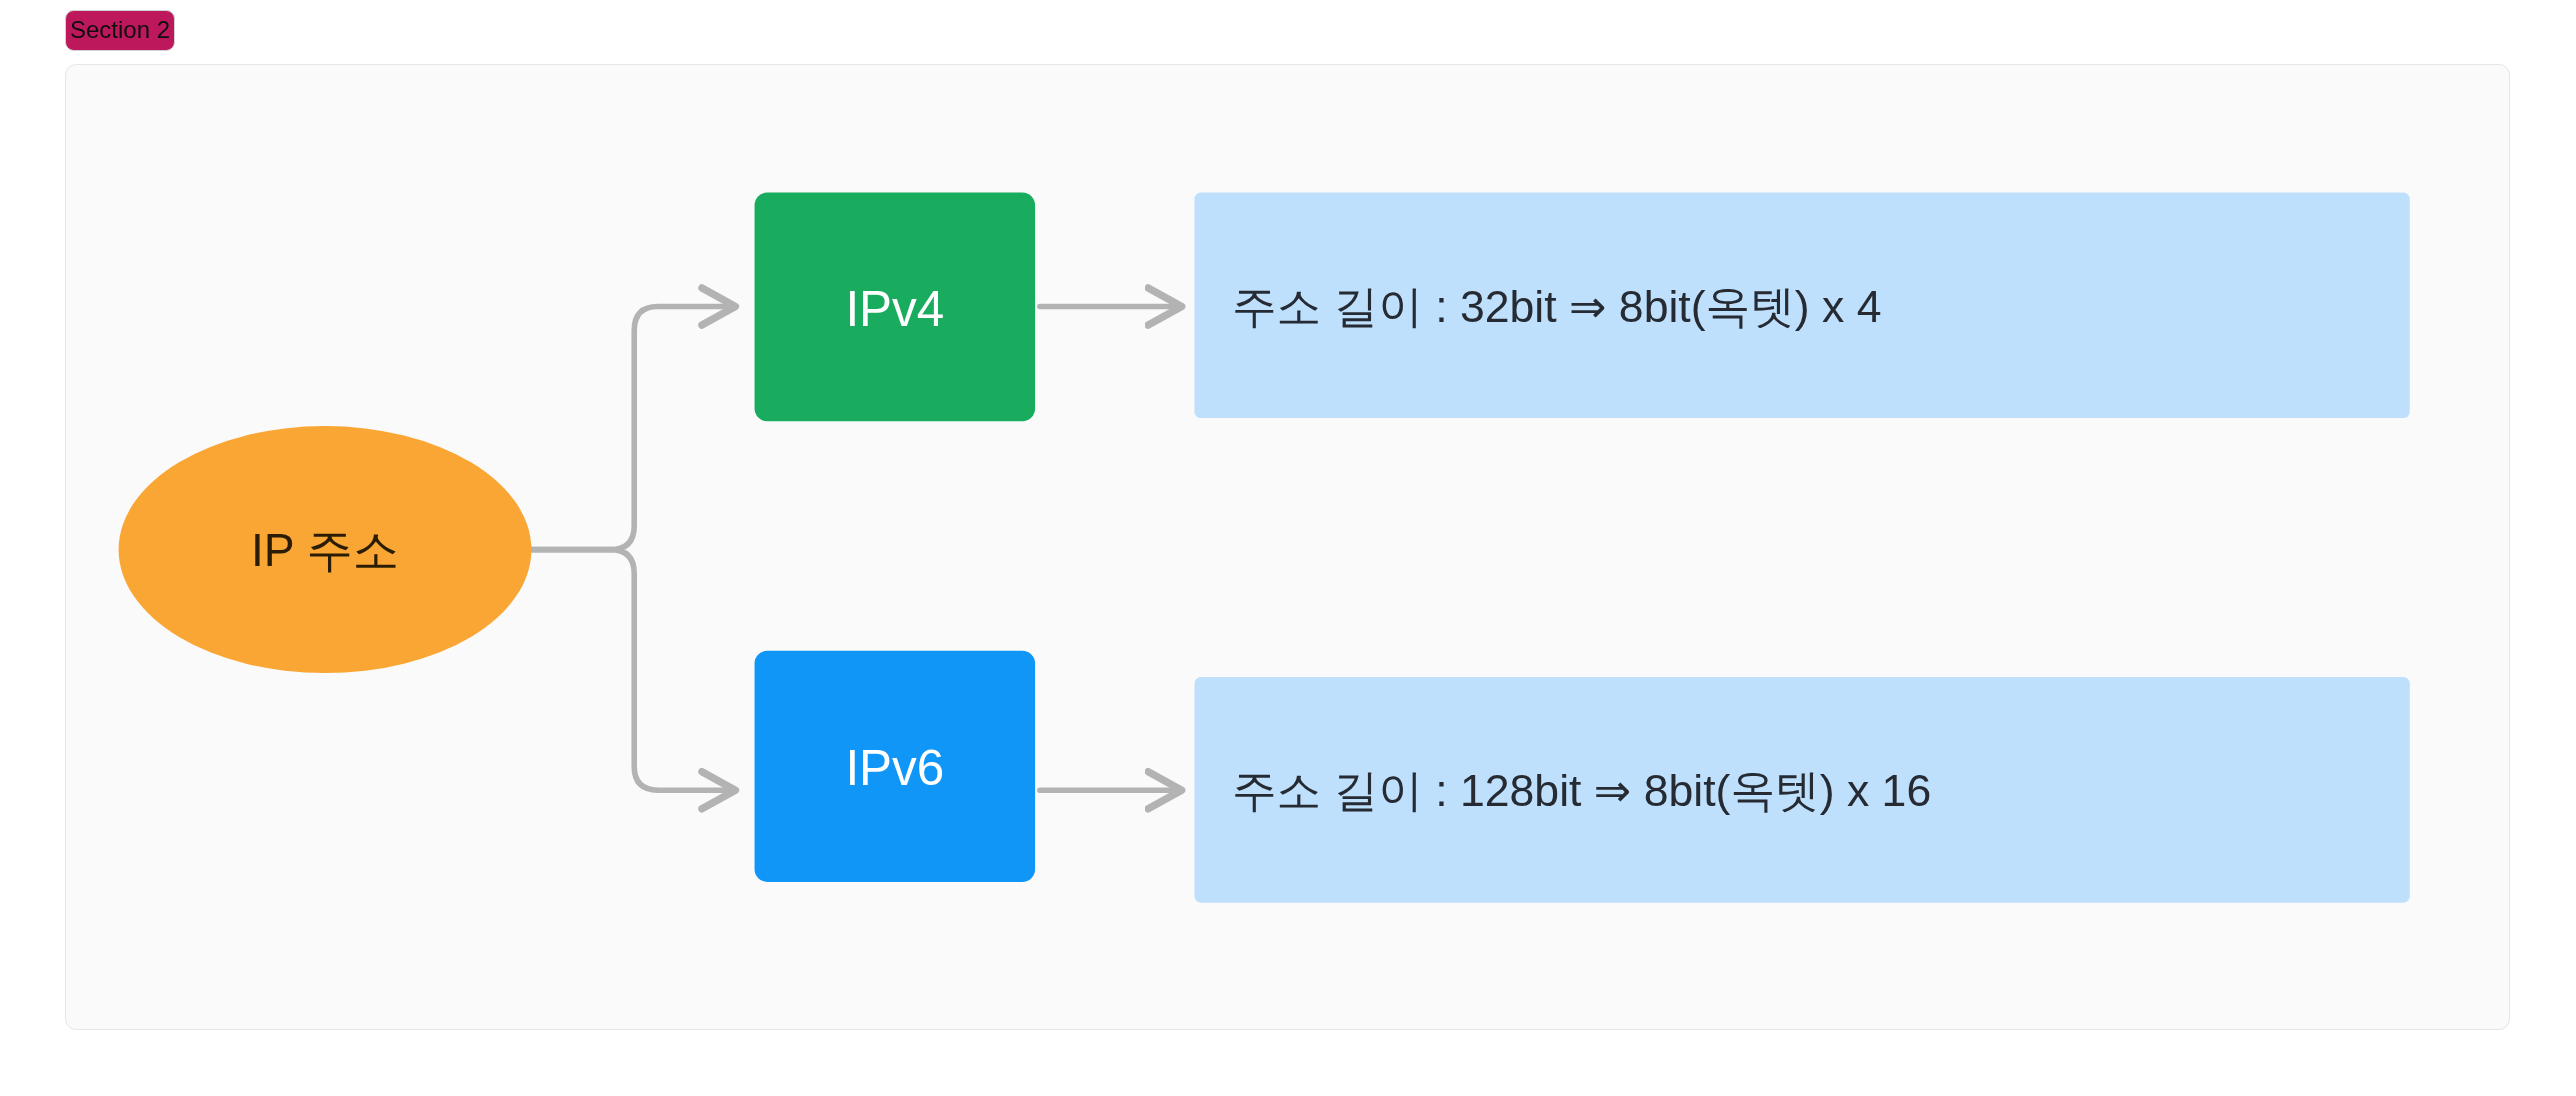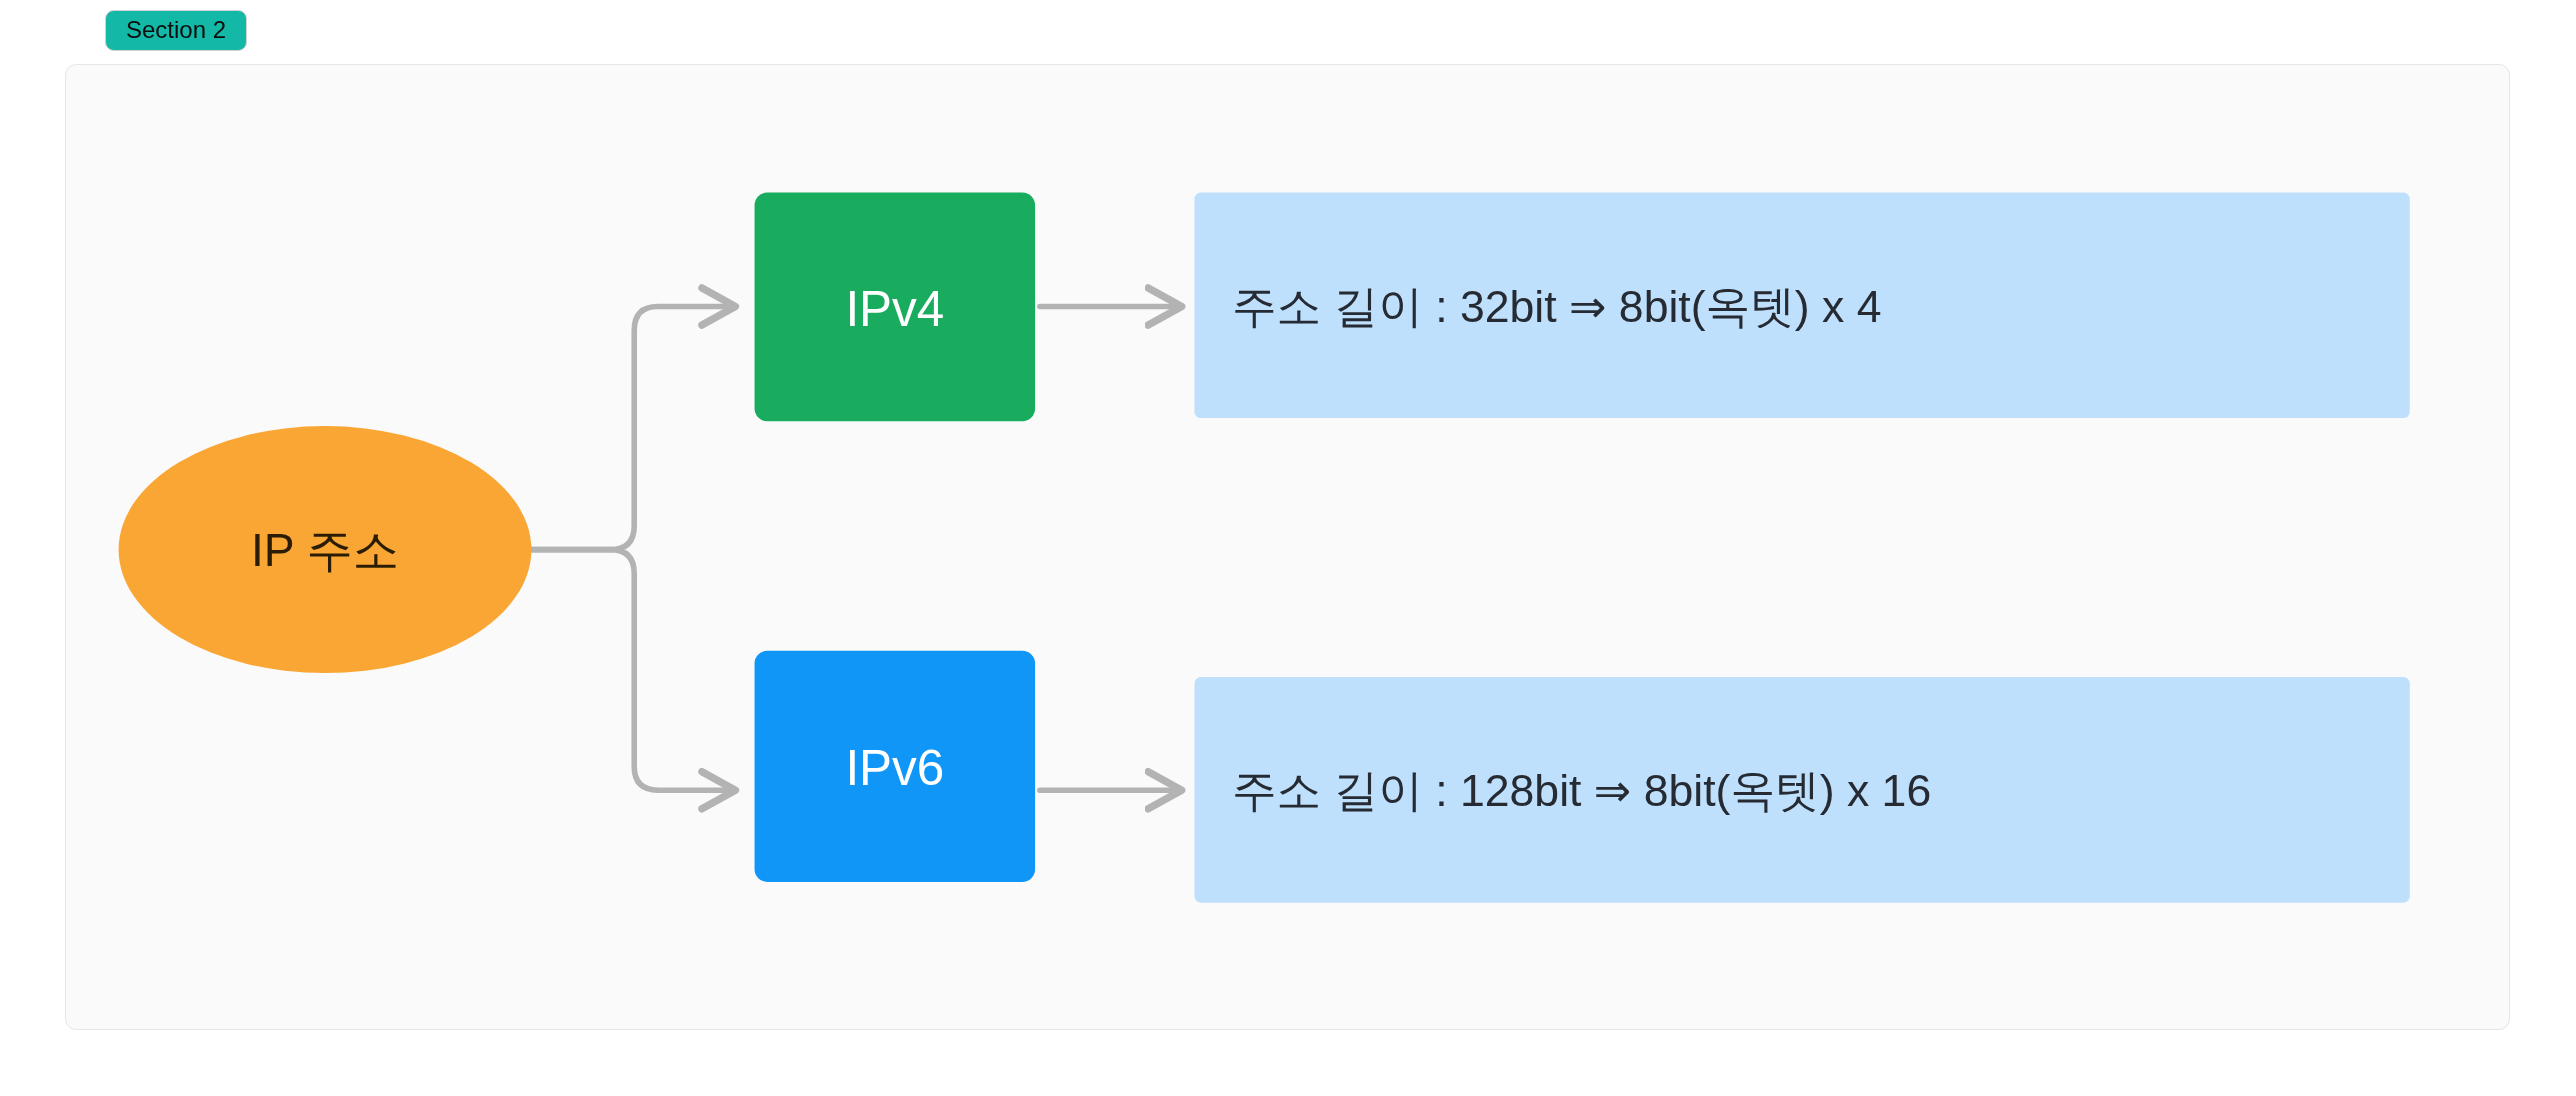--- a/index.html
+++ b/index.html
@@ -15,31 +15,30 @@
     overflow: hidden;
   }
 
   
   .section-badge {
     position: absolute;
     left: 65px;
     top: 9.6px;
     height: 41px;
     box-sizing: border-box;
-    padding: 0 20px;
+    padding: 0 4px;
     display: flex;
     align-items: center;
-    background: #14b8a6;
+    background: #be185d;
     border: 0.8px solid #d2d2d2;
     border-radius: 8.8px;
     font-size: 24px;
     line-height: 1;
     color: #0d0d0d;
     white-space: nowrap;
-    margin-left: 40px;
   }
 
   
   .card {
     position: absolute;
     left: 65px;
     top: 64px;
     width: 2445px;
     height: 966px;
     box-sizing: border-box;

